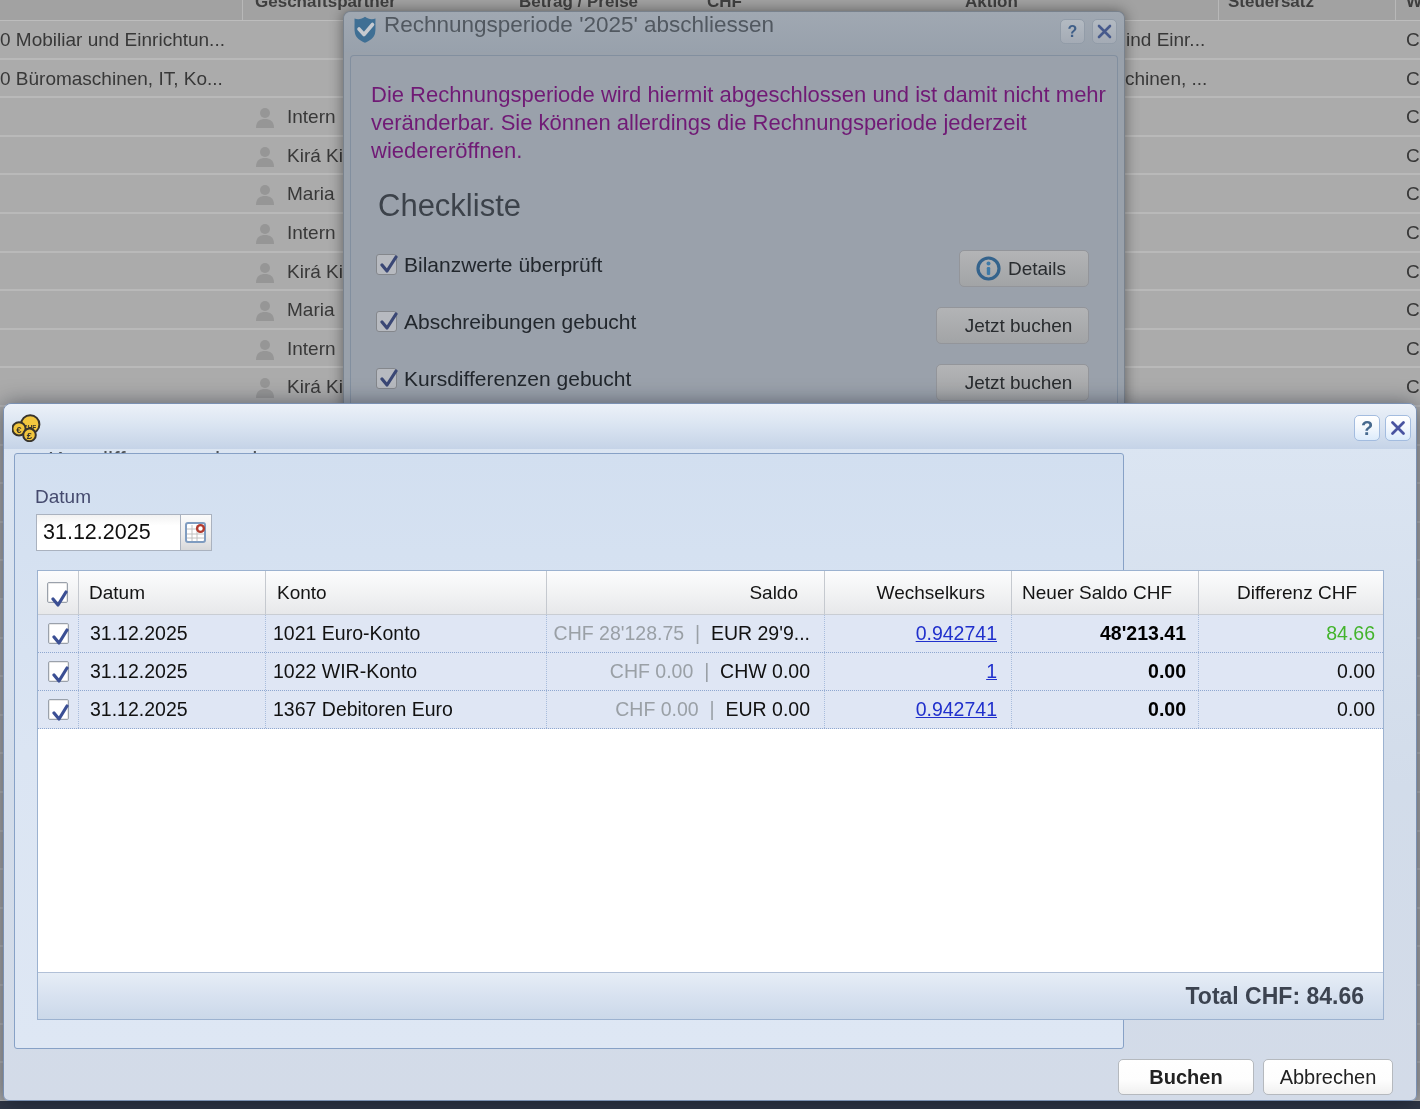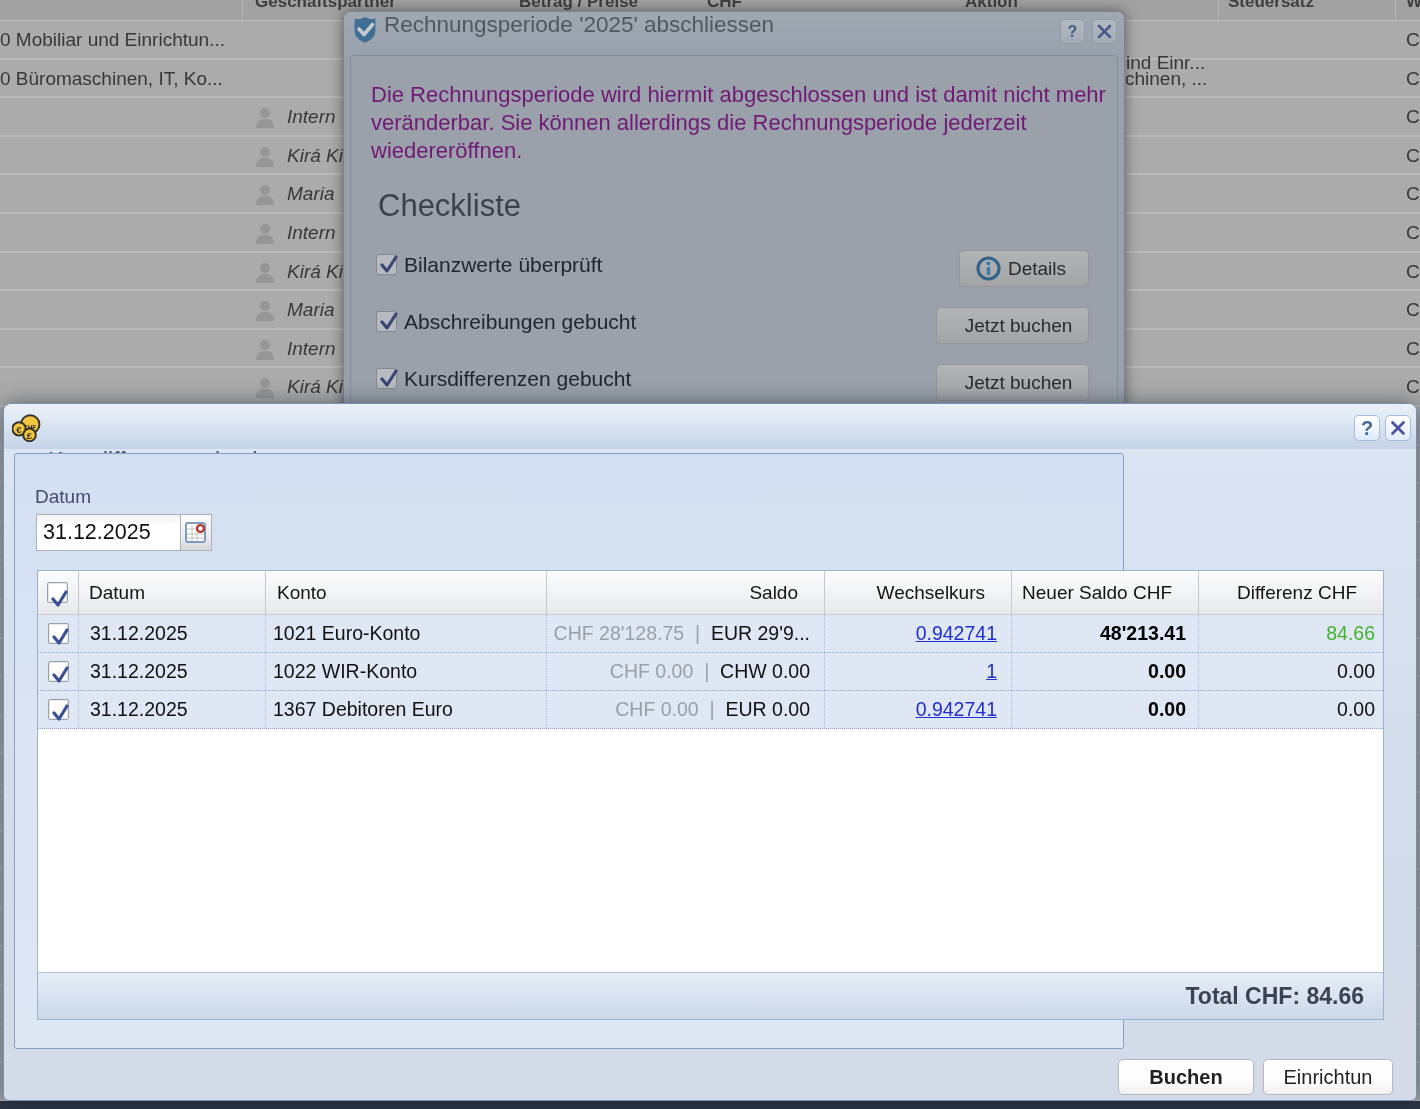--- a/index.html
+++ b/index.html
@@ -9,21 +9,21 @@
 
 #bg { position:absolute; left:0; top:0; width:1420px; height:1109px; background:#ababab; }
 #bghead { position:absolute; left:0; top:0; width:1420px; height:21px; background:#a2a2a2; border-bottom:1px solid #bdbdbd; overflow:hidden; }
 #bghead .ht { position:absolute; top:-8px; font-size:17px; font-weight:bold; color:#3f3f3f; white-space:nowrap; }
 #bghead .vsep { position:absolute; top:0; width:1px; height:21px; background:#b8b8b8; }
 #bgrows { position:absolute; left:0; top:21px; width:1420px; height:1080px;
   background:repeating-linear-gradient(180deg,#ababab 0px,#ababab 36.6px,#b9b9b9 36.6px,#b9b9b9 38.6px); }
 .bgrow { position:absolute; left:0; width:1420px; height:38.6px; font-size:19px; color:#383838; line-height:38.6px; white-space:nowrap; }
 .bgrow .cell0 { position:absolute; left:0; top:0; }
 .bgrow .person { position:absolute; left:255px; top:9px; }
-.bgrow .pname { position:absolute; left:287px; top:0;font-style:italic; }
+.bgrow .pname { position:absolute; left:287px; top:0; }
 .bgrow .rpart { position:absolute; top:0; }
 .bgrow .rc { position:absolute; left:1406px; top:0; }
 #botbar { position:absolute; left:0; top:1101px; width:1420px; height:8px; background:#303747; }
 
 
 #d1 { position:absolute; left:343px; top:11px; width:782px; height:400px;
   background:#99a1ab; border:1px solid #79828d; border-bottom:none; border-radius:7px 7px 0 0;
   box-shadow:0 0 14px rgba(0,0,0,0.45); }
 #d1 .tbar { position:absolute; left:0; top:0; width:780px; height:40px;
   background:linear-gradient(180deg,#a0a8b2 0%,#98a1ac 100%); border-radius:7px 7px 0 0; }
@@ -95,21 +95,21 @@
     <div class="ht" style="left:965px;">Aktion</div>
     <div class="ht" style="left:1228px;">Steuersatz</div>
     <div class="ht" style="left:1406px;">W</div>
     <div class="vsep" style="left:242px;"></div>
     <div class="vsep" style="left:1218px;"></div>
     <div class="vsep" style="left:1395px;"></div>
   </div>
 
   <div class="bgrow" style="top:21px;">
       <span class="cell0">0 Mobiliar und Einrichtun...</span>
-      <span class="rpart" style="left:1126px;margin-top:23px;">ind Einr...</span>
+      <span class="rpart" style="left:1126px;">ind Einr...</span>
       <span class="rc">C</span>
     </div>
   <div class="bgrow" style="top:59.6px;">
       <span class="cell0">0 Büromaschinen, IT, Ko...</span>
       <span class="rpart" style="left:1125px;">chinen, ...</span>
       <span class="rc">C</span>
     </div>
   <div class="bgrow" style="top:98.2px;">
       <svg class="person" width="20" height="21">
         <circle cx="10" cy="6" r="5" fill="#969696"></circle>
@@ -307,14 +307,14 @@
         <div class="gc" style="left:228px; width:281px; padding-left:7px;">1367 Debitoren Euro</div>
         <div class="gc gr" style="left:509px; width:278px;"><span class="gray">CHF 0.00&nbsp;&nbsp;|</span>&nbsp;&nbsp;EUR 0.00</div>
         <div class="gc gr" style="left:787px; width:187px;"><span class="glink">0.942741</span></div>
         <div class="gc gr" style="left:974px; width:187px; padding-right:12px;"><span class="gbold">0.00</span></div>
         <div class="gc gr" style="left:1161px; width:184px; border-right:none; padding-right:8px;">0.00</div>
       </div>
       <div id="gfoot">Total CHF: 84.66</div>
     </div>
   </div>
   <div class="fbtn" style="left:1114px; width:136px; font-weight:bold;">Buchen</div>
-  <div class="fbtn" style="left:1259px; width:130px;">Einrichtun</div>
+  <div class="fbtn" style="left:1259px; width:130px;">Abbrechen</div>
 </div>
 
 </body></html>

